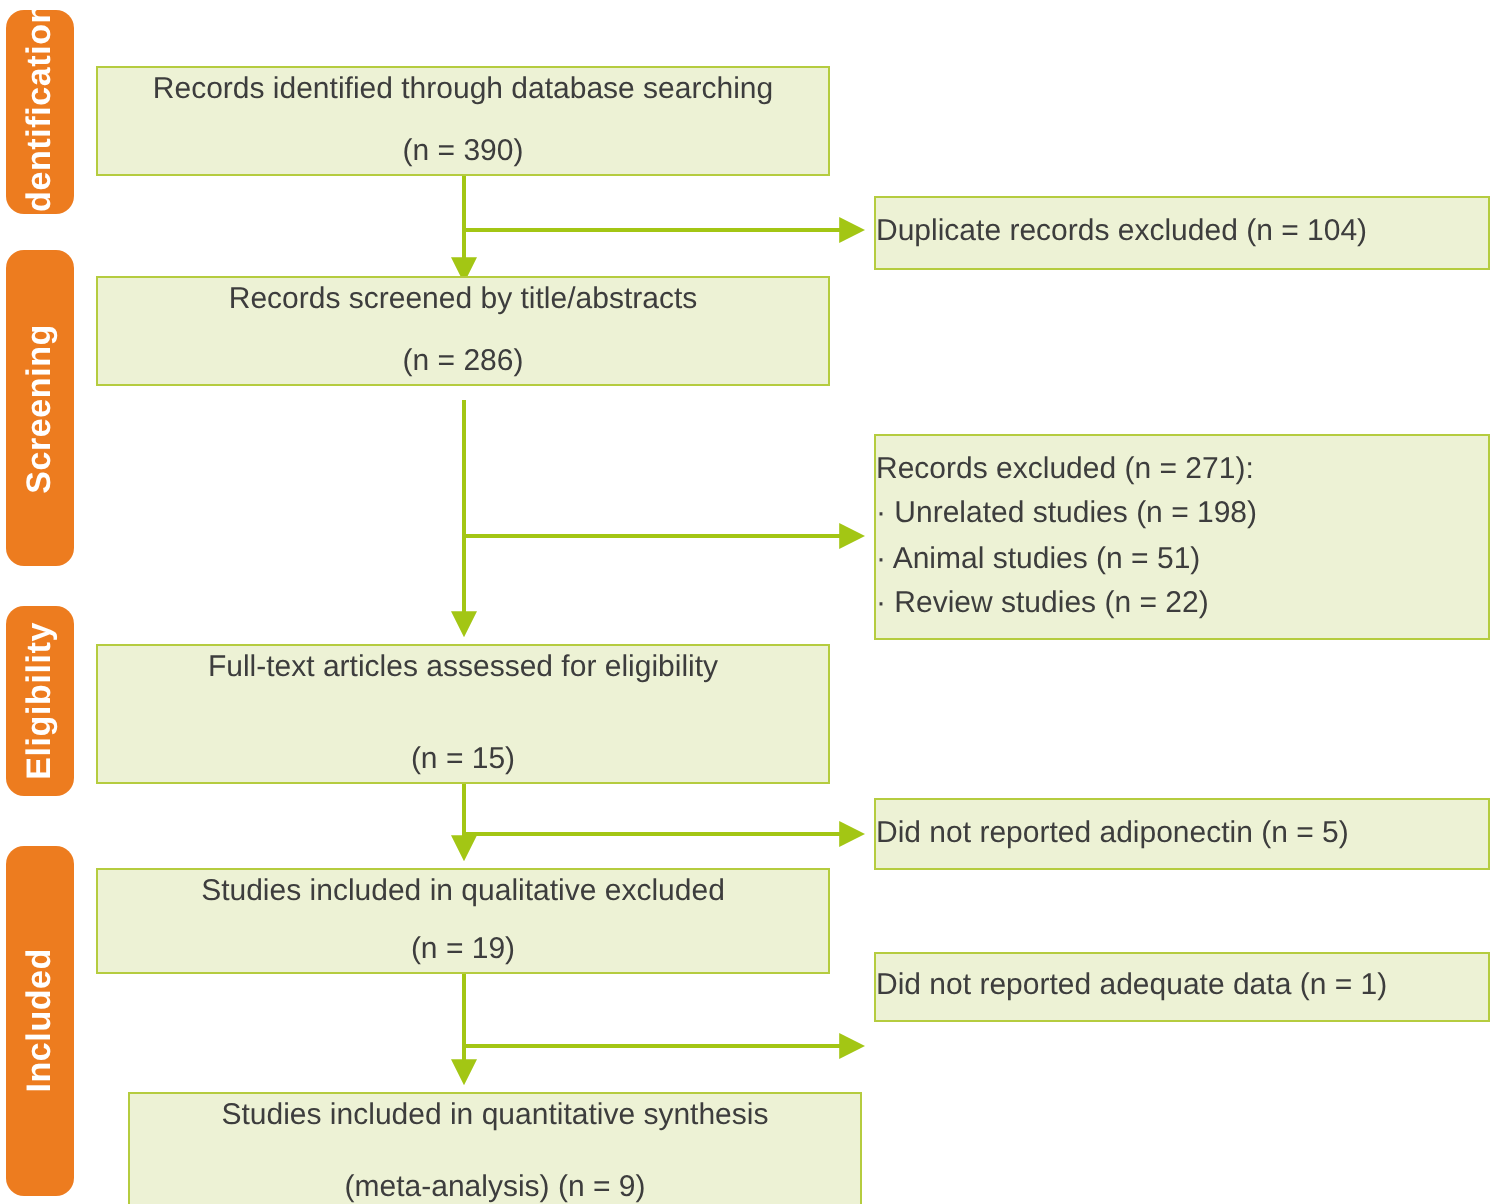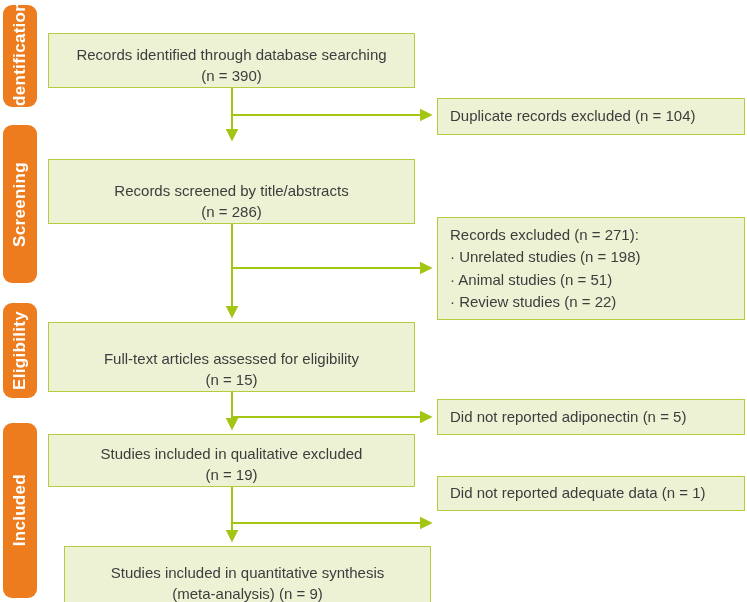--- a/index.html
+++ b/index.html
@@ -43,38 +43,37 @@
   .main-box {
     position: absolute;
     left: 48px;
     width: 367px;
     box-sizing: border-box;
     background: #EDF2D5;
     border: 1.5px solid #B5CC3F;
     display: flex;
     flex-direction: column;
     align-items: center;
-    justify-content: flex-end;
+    justify-content: space-between;
     text-align: center;
     color: #3D3D3D;
     font-size: 15px;
     line-height: 1.45;
   }
   .side-box {
     position: absolute;
     left: 437px;
     width: 308px;
     box-sizing: border-box;
     background: #EDF2D5;
     border: 1.5px solid #B5CC3F;
     display: flex;
     flex-direction: column;
     justify-content: center;
     text-align: left;
-    padding-left: 12px;
     padding-right: 6px;
     color: #3D3D3D;
     font-size: 15px;
     line-height: 1.5;
   }
   .box-line { white-space: nowrap; }
 </style>
 </head>
 <body>
 
@@ -108,21 +107,21 @@
     <span class="stage-label">Eligibility</span>
   </div>
   <div class="stage" style="top:423px; height:175px;">
     <span class="stage-label">Included</span>
   </div>
 
   <div class="main-box" style="top:33px; height:55px;">
     <div class="box-line">Records identified through database searching</div>
     <div class="box-line">(n = 390)</div>
   </div>
-  <div class="main-box" style="top:159px; height:65px;">
+  <div class="main-box" style="top:138px; height:55px;">
     <div class="box-line">Records screened by title/abstracts</div>
     <div class="box-line">(n = 286)</div>
   </div>
   <div class="main-box" style="top:322px; height:70px;">
     <div class="box-line">Full-text articles assessed for eligibility</div>
     <div class="box-line">(n = 15)</div>
   </div>
   <div class="main-box" style="top:434px; height:53px;">
     <div class="box-line">Studies included in qualitative excluded</div>
     <div class="box-line">(n = 19)</div>

